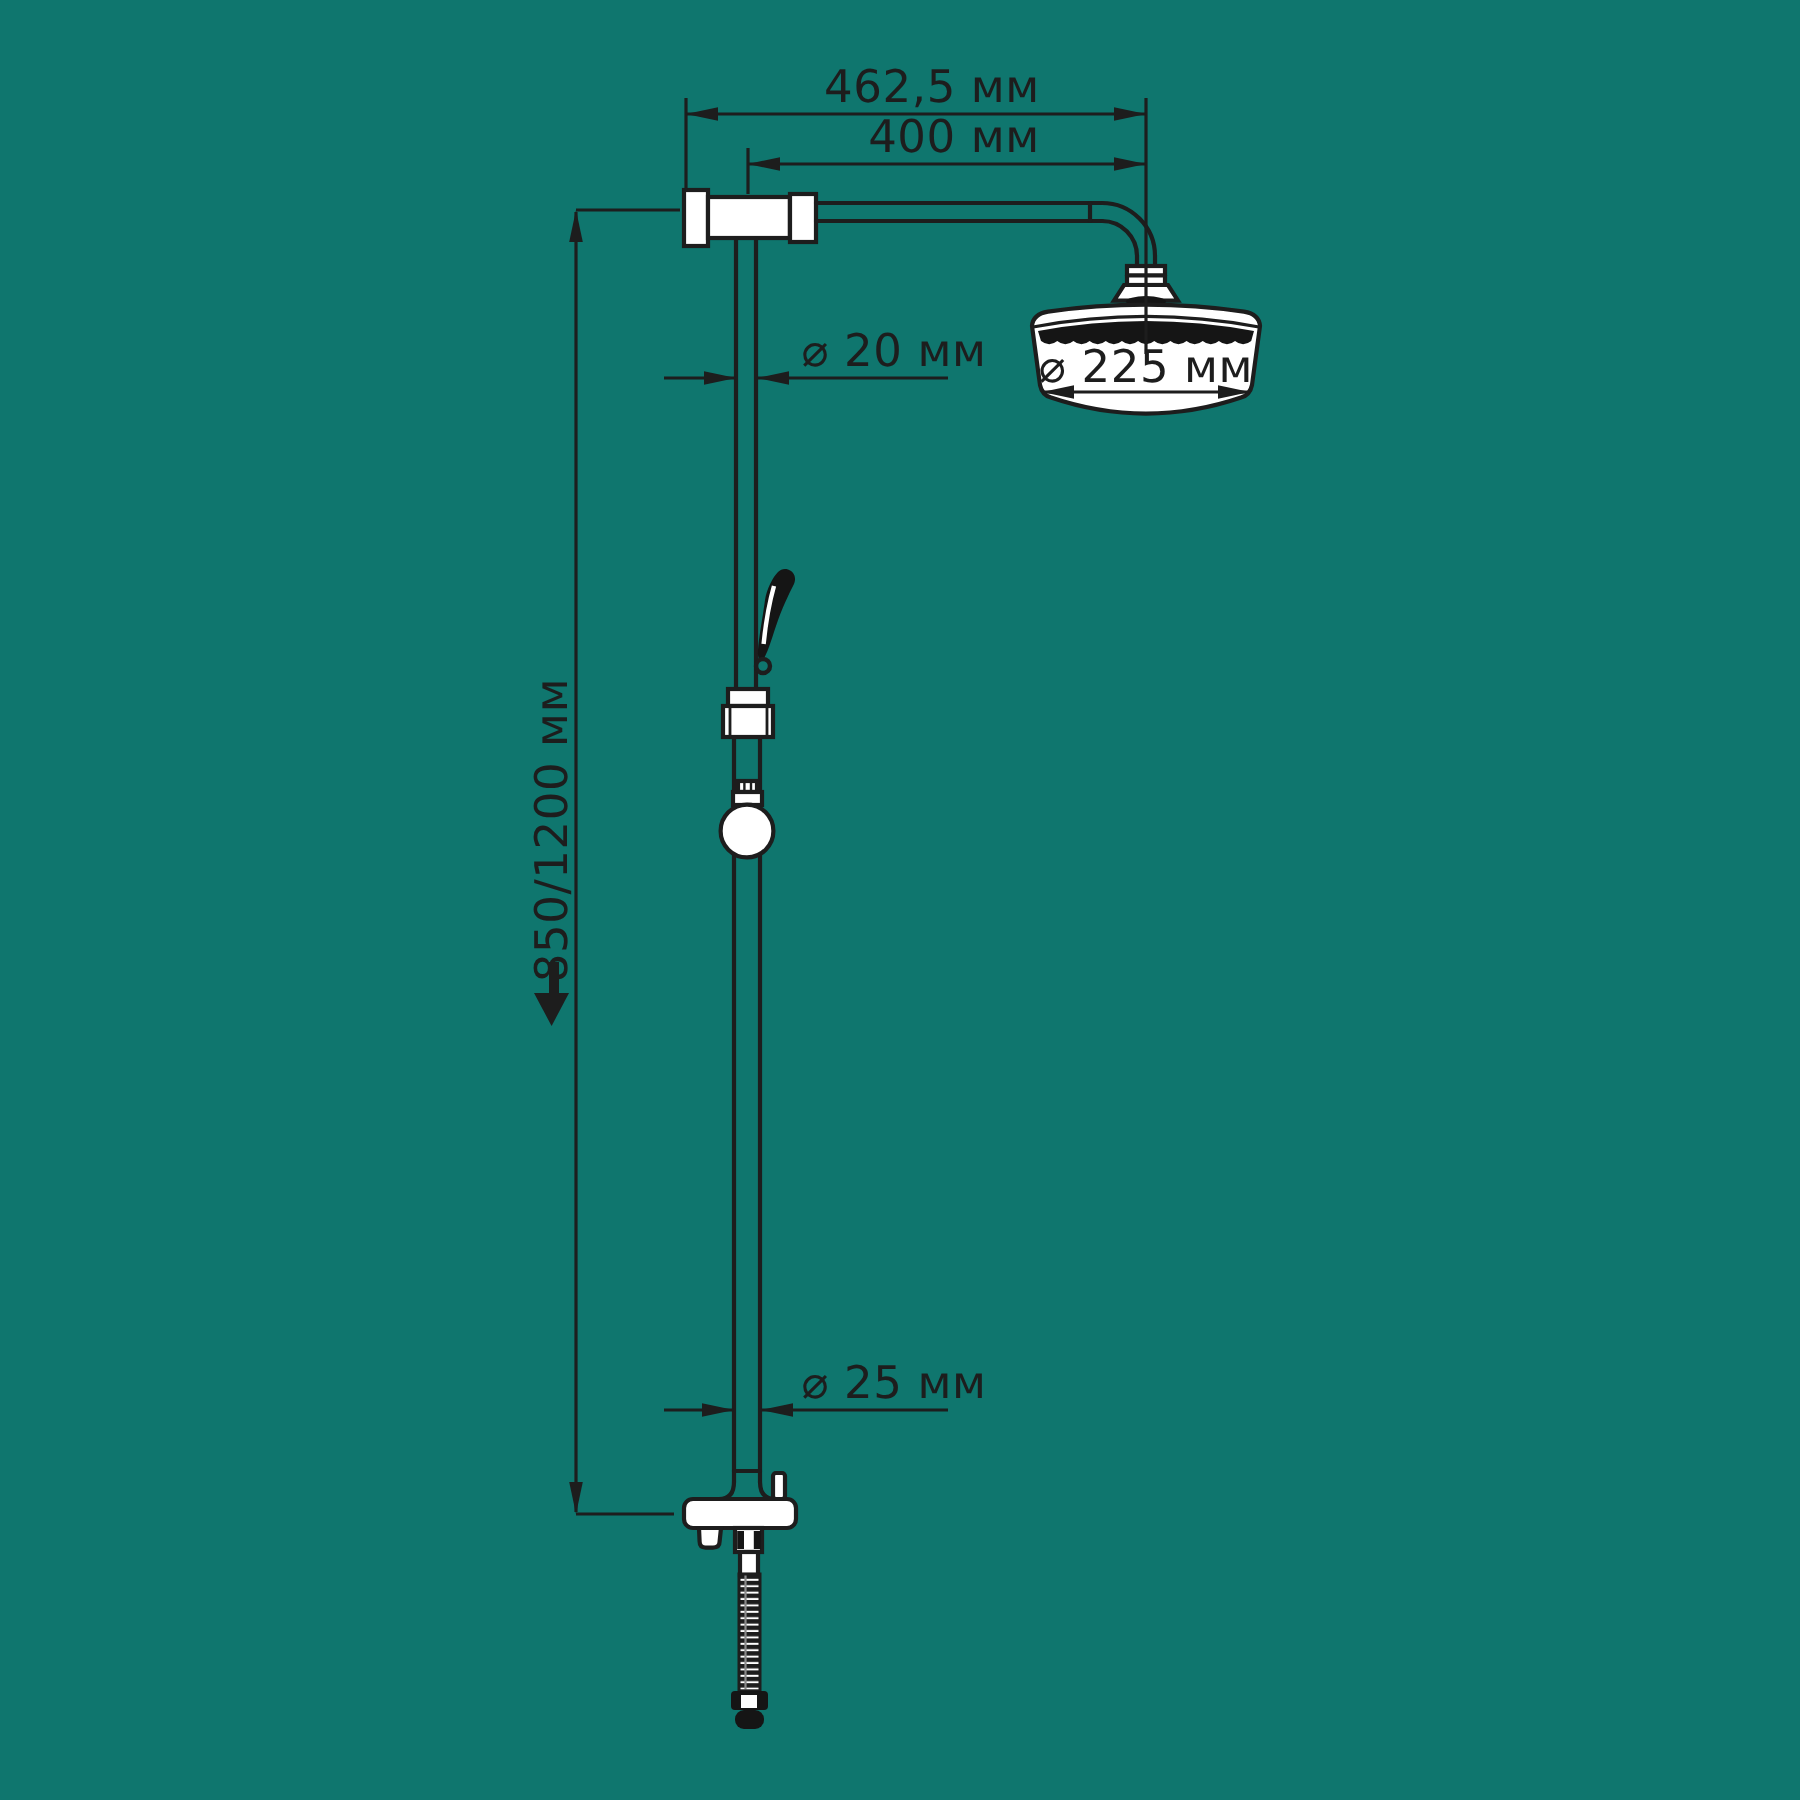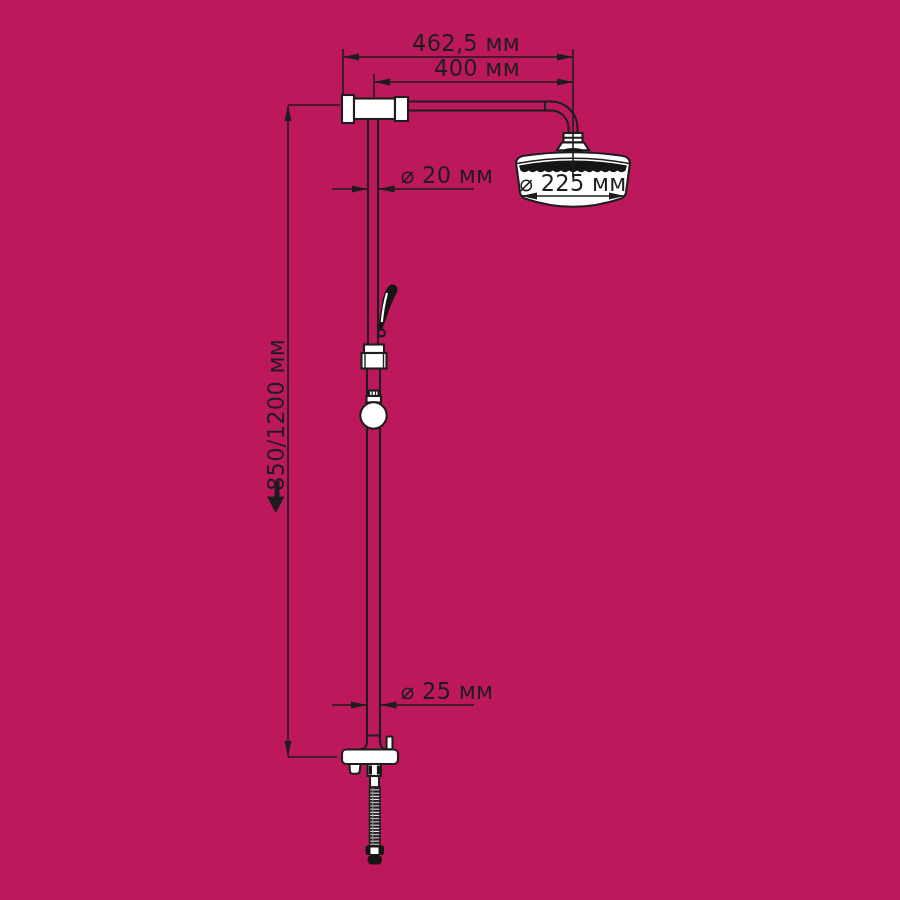--- a/index.html
+++ b/index.html
@@ -1,19 +1,19 @@
 <!DOCTYPE html>
 <html><head>
 <meta charset="utf-8">
 <style>
   html,body{margin:0;padding:0;background:#ffffff;}
   .stage{
     position:relative;
     width:900px;height:900px;
-    background:#be185d;
+    background:#0f766e;
     overflow:hidden;
     font-family:"DejaVu Sans","Liberation Sans",sans-serif;
   }
   svg{position:absolute;left:0;top:0;}
   .obj{stroke:#1d1d1d;stroke-width:2.1;fill:none;stroke-linecap:round;}
   .objf{stroke:#1d1d1d;stroke-width:2.1;fill:#ffffff;}
   .dark{fill:#151515;stroke:none;}
   .dim{stroke:#1d1d1d;stroke-width:1.6;fill:none;}
   .arr{fill:#1d1d1d;stroke:none;}
   .dimtext{

